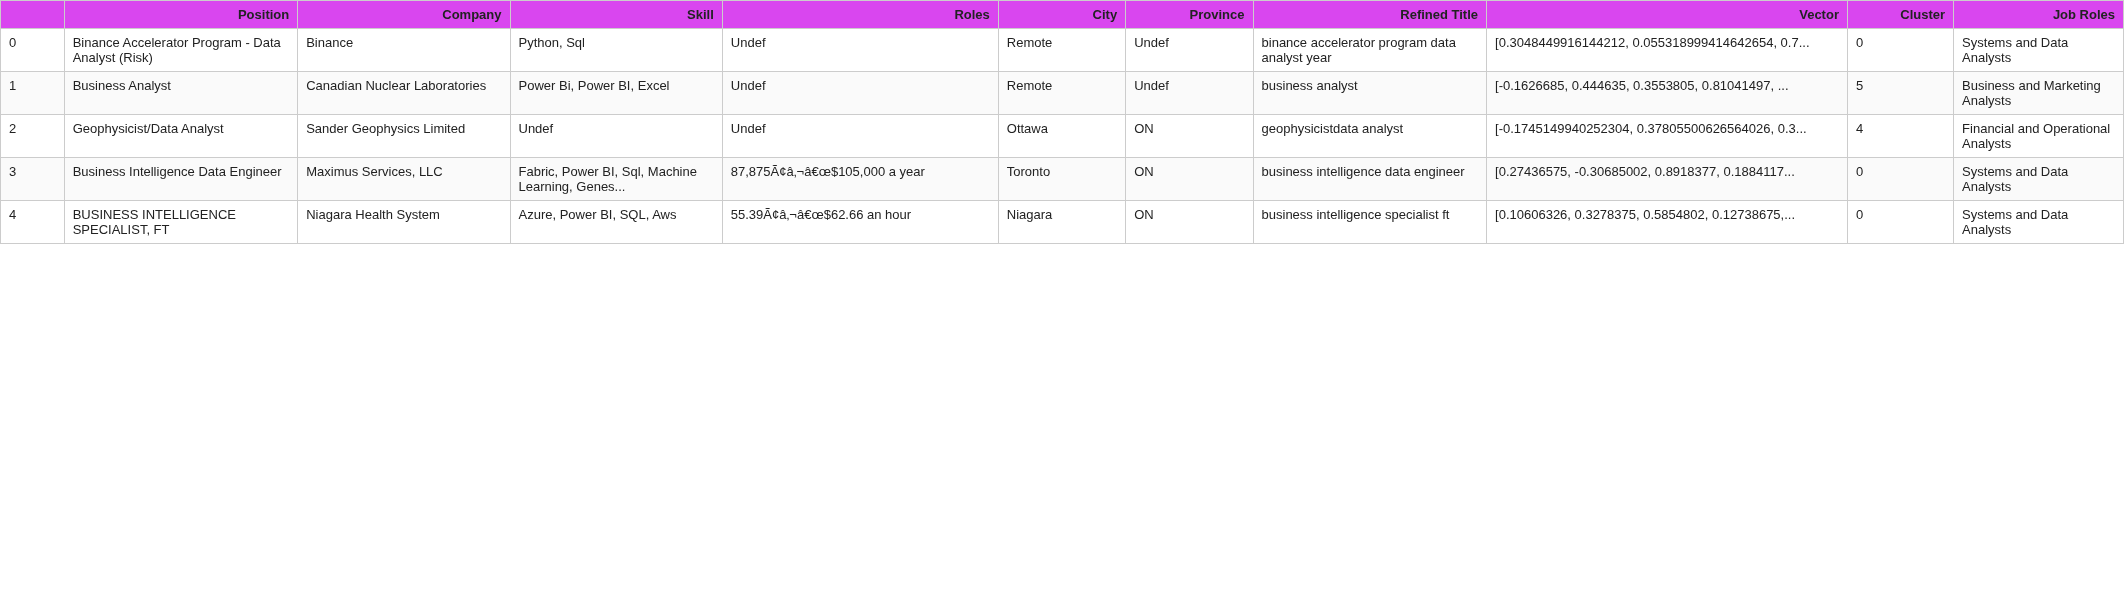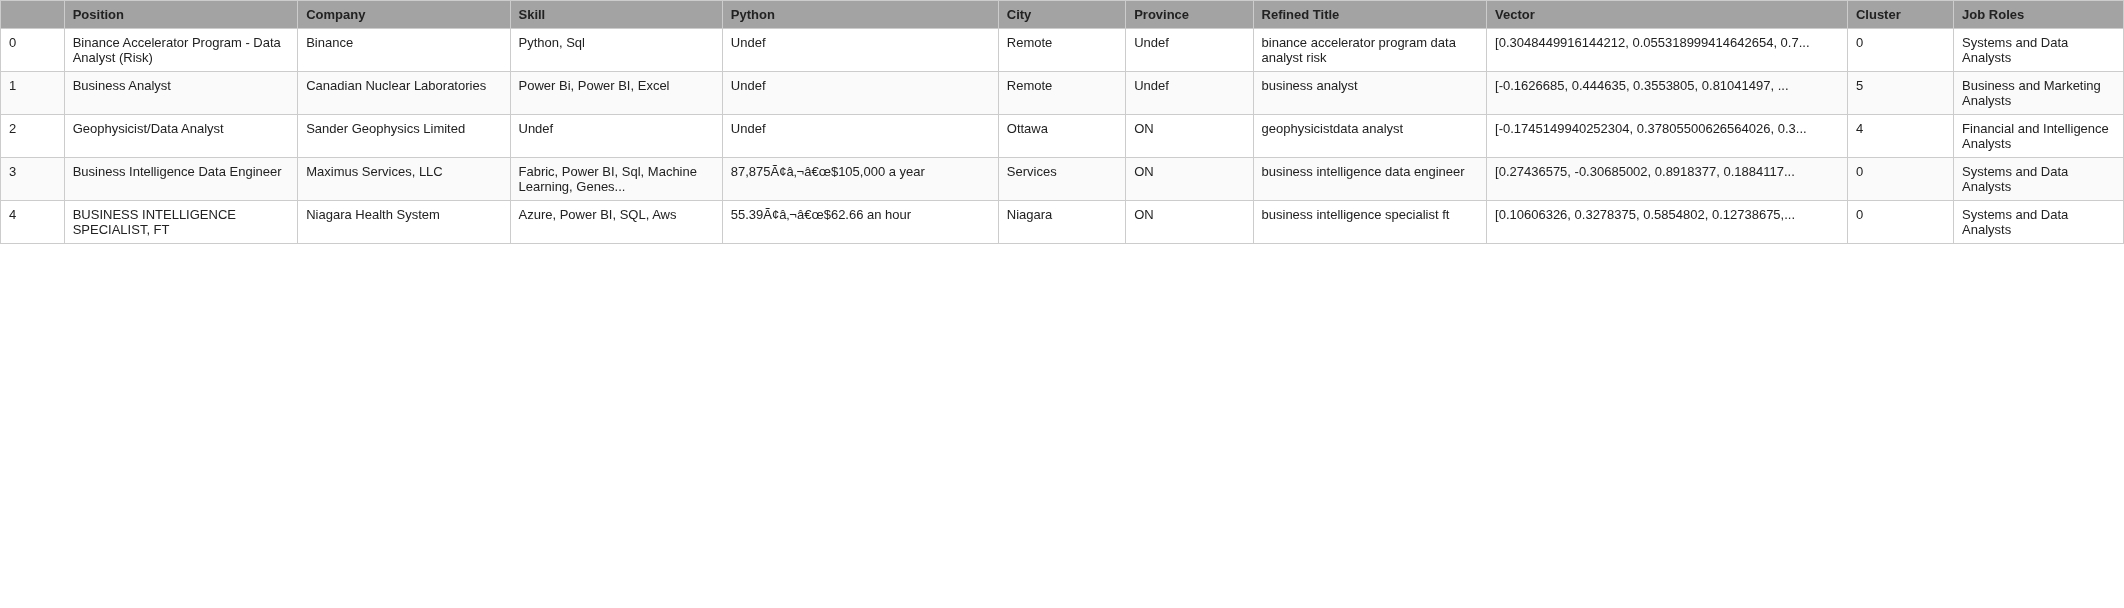--- a/index.html
+++ b/index.html
@@ -18,23 +18,23 @@
       border-collapse: collapse;
       table-layout: fixed;
     }
     th, td {
       border: 1px solid #ccc;
       padding: 6px 8px;
       vertical-align: top;
       word-wrap: break-word;
     }
     th {
-      background: #a3a3a3;
+      background: #d946ef;
       font-weight: bold;
-      text-align: left;
+      text-align: right;
     }
     tr:nth-child(even) td {
       background: #fafafa;
     }
     tr:nth-child(odd) td {
       background: #fff;
     }
     .col-index  { width: 3%; }
     .col-pos    { width: 11%; }
     .col-comp   { width: 10%; }
@@ -50,39 +50,39 @@
 </head>
 <body>
 
 <table>
   <thead>
     <tr>
       <th class="col-index"></th>
       <th class="col-pos">Position</th>
       <th class="col-comp">Company</th>
       <th class="col-skill">Skill</th>
-      <th class="col-salary">Python</th>
+      <th class="col-salary">Roles</th>
       <th class="col-city">City</th>
       <th class="col-prov">Province</th>
       <th class="col-ref">Refined Title</th>
       <th class="col-vec">Vector</th>
       <th class="col-clus">Cluster</th>
       <th class="col-roles">Job Roles</th>
     </tr>
   </thead>
   <tbody id="table-body">
   <tr>
         <td>0</td>
         <td>Binance Accelerator Program - Data Analyst (Risk)</td>
         <td>Binance</td>
         <td>Python, Sql</td>
         <td>Undef</td>
         <td>Remote</td>
         <td>Undef</td>
-        <td>binance accelerator program data analyst risk</td>
+        <td>binance accelerator program data analyst year</td>
         <td>[0.3048449916144212, 0.055318999414642654, 0.7...</td>
         <td>0</td>
         <td>Systems and Data Analysts</td>
       </tr>
       <tr>
         <td>1</td>
         <td>Business Analyst</td>
         <td>Canadian Nuclear Laboratories</td>
         <td>Power Bi, Power BI, Excel</td>
         <td>Undef</td>
@@ -97,29 +97,29 @@
         <td>2</td>
         <td>Geophysicist/Data Analyst</td>
         <td>Sander Geophysics Limited</td>
         <td>Undef</td>
         <td>Undef</td>
         <td>Ottawa</td>
         <td>ON</td>
         <td>geophysicistdata analyst</td>
         <td>[-0.1745149940252304, 0.37805500626564026, 0.3...</td>
         <td>4</td>
-        <td>Financial and Intelligence Analysts</td>
+        <td>Financial and Operational Analysts</td>
       </tr>
       <tr>
         <td>3</td>
         <td>Business Intelligence Data Engineer</td>
         <td>Maximus Services, LLC</td>
         <td>Fabric, Power BI, Sql, Machine Learning, Genes...</td>
         <td>87,875Ã¢â‚¬â€œ$105,000 a year</td>
-        <td>Services</td>
+        <td>Toronto</td>
         <td>ON</td>
         <td>business intelligence data engineer</td>
         <td>[0.27436575, -0.30685002, 0.8918377, 0.1884117...</td>
         <td>0</td>
         <td>Systems and Data Analysts</td>
       </tr>
       <tr>
         <td>4</td>
         <td>BUSINESS INTELLIGENCE SPECIALIST, FT</td>
         <td>Niagara Health System</td>

